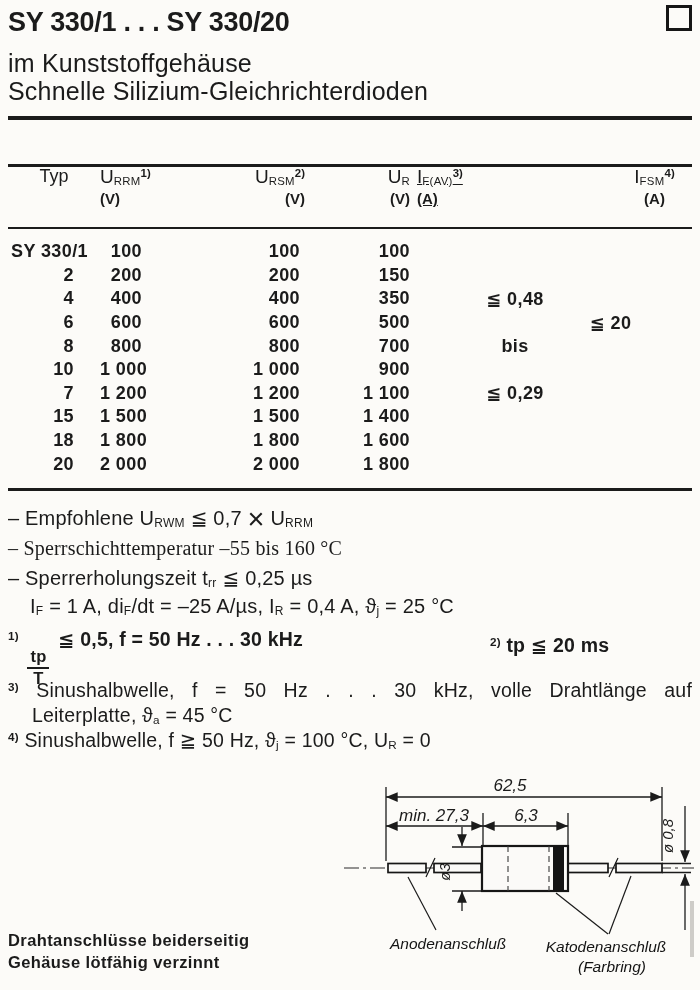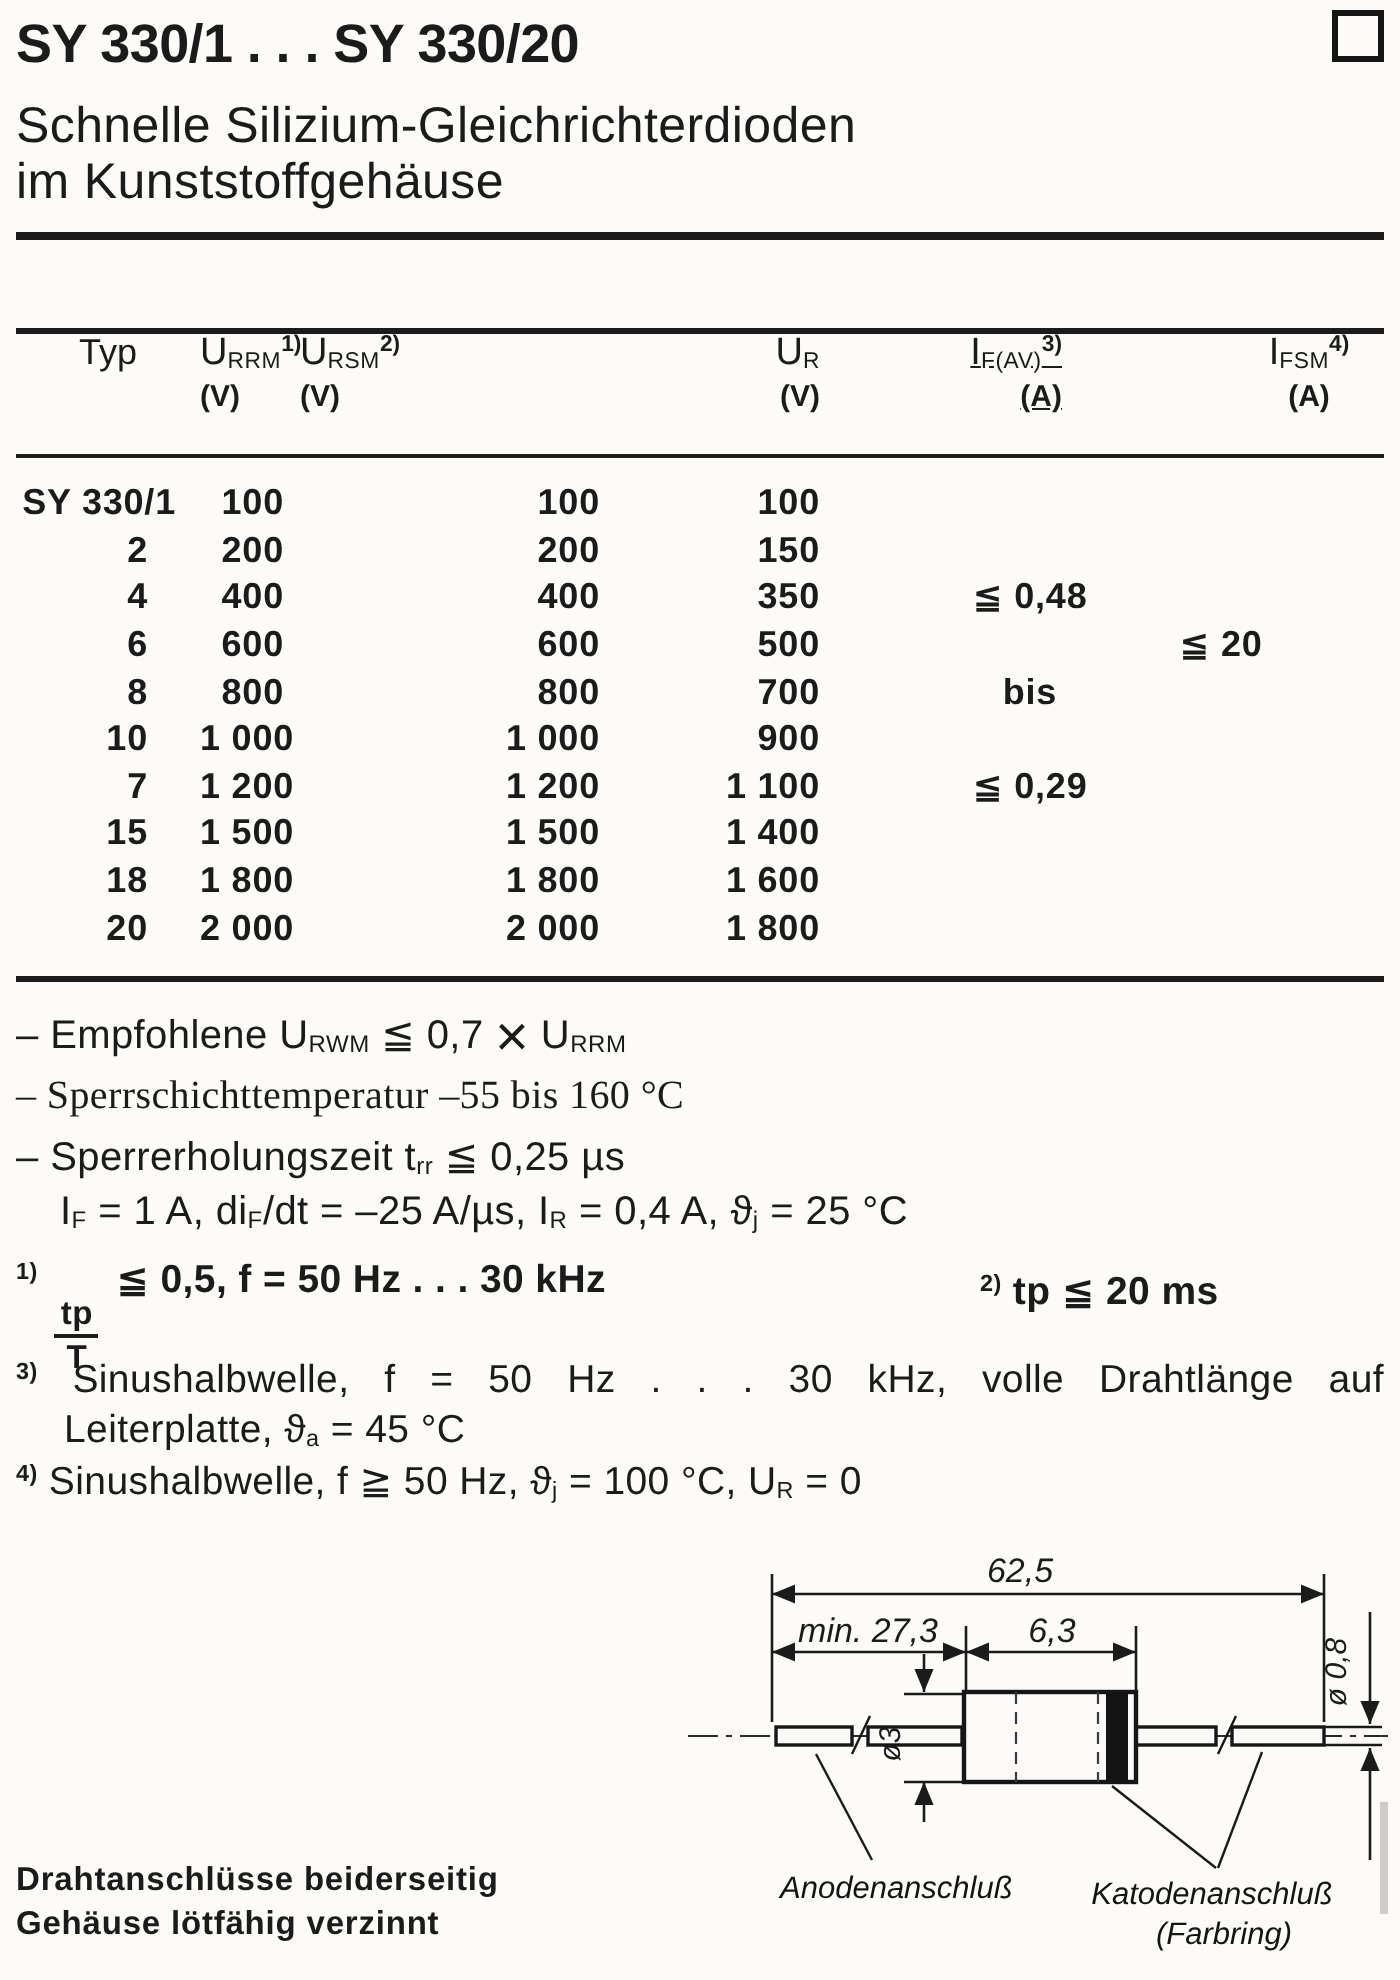--- a/index.html
+++ b/index.html
@@ -40,23 +40,23 @@
   table.spec th,table.spec td{box-sizing:border-box;padding:0;white-space:nowrap;}
   thead th{vertical-align:top;padding-top:13px;height:74px;font-weight:400;}
   .h-sym{font-size:19px;height:24px;}
   .h-unit{font-size:15px;font-weight:700;}
   .tsub{font-size:0.6em;vertical-align:-0.18em;letter-spacing:0.3px;}
   .tsup{font-size:0.6em;vertical-align:0.55em;font-weight:700;}
   tbody td{font-size:18px;font-weight:700;height:23.6px;letter-spacing:0.4px;}
   
   thead th:nth-child(1){text-align:center;}
   thead th:nth-child(2){text-align:left;}
-  thead th:nth-child(3){text-align:left;}
+  thead th:nth-child(3){text-align:right;}
   thead th:nth-child(4){text-align:right;padding-right:7px;}
-  thead th:nth-child(5){text-align:right;padding-right:24px;text-decoration:underline;}
+  thead th:nth-child(5){text-align:left;padding-right:24px;text-decoration:underline;}
   thead th:nth-child(6){text-align:center;padding-left:62px;}
   tbody td:nth-child(1){text-align:right;padding-right:26px;}
   tbody tr:first-child td:nth-child(1){padding-right:12px;}
   tbody td:nth-child(2){text-align:right;padding-right:8px;}
   tbody td:nth-child(3){text-align:right;padding-right:5px;}
   tbody td:nth-child(4){text-align:right;padding-right:7px;}
   tbody td:nth-child(5){text-align:center;padding-left:58px;}
   tbody td:nth-child(6){text-align:center;padding-right:26px;}
   
   .note{font-size:20px;letter-spacing:0.2px;white-space:nowrap;}
@@ -90,22 +90,22 @@
                line-height:22px;letter-spacing:0.4px;}
   .scan-artifact{left:690px;top:901px;width:4px;height:56px;
                  background:#b5b2ad;opacity:0.65;}
 </style>
 </head>
 <body>
 
 <div class="abs title">SY 330/1 . . . SY 330/20</div>
 <div class="abs corner-box"></div>
 <div class="abs subtitle">
+  <div>im Kunststoffgehäuse</div>
   <div>Schnelle Silizium-Gleichrichterdioden</div>
-  <div>im Kunststoffgehäuse</div>
 </div>
 
 <div class="abs rule rule-subtitle"></div>
 <div class="abs rule rule-tabletop"></div>
 <div class="abs rule rule-headsep"></div>
 <div class="abs rule rule-tablebot"></div>
 
 <table class="spec">
   <colgroup>
     <col style="width:92px">

